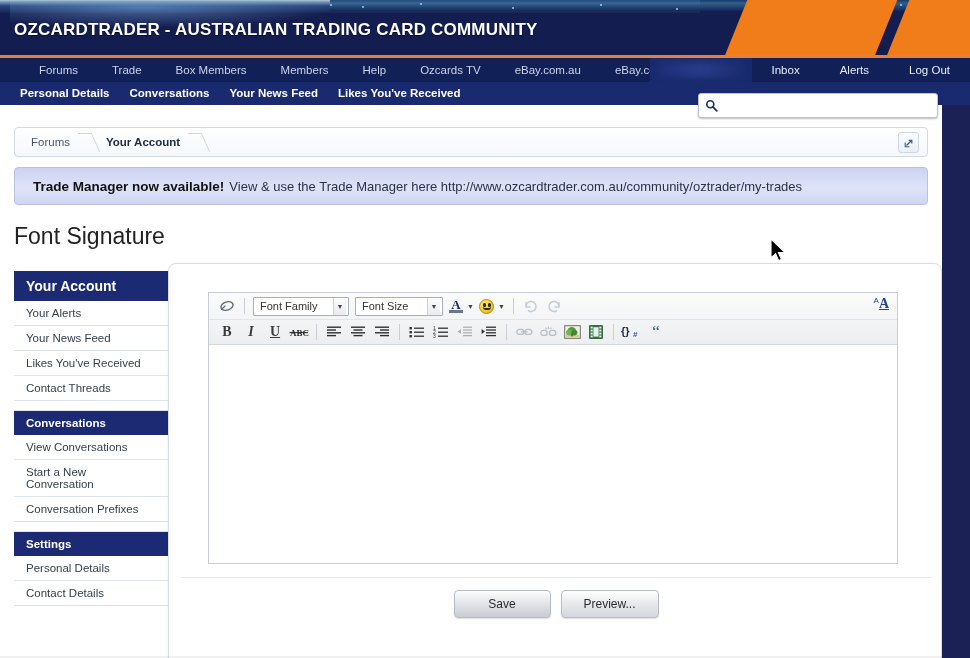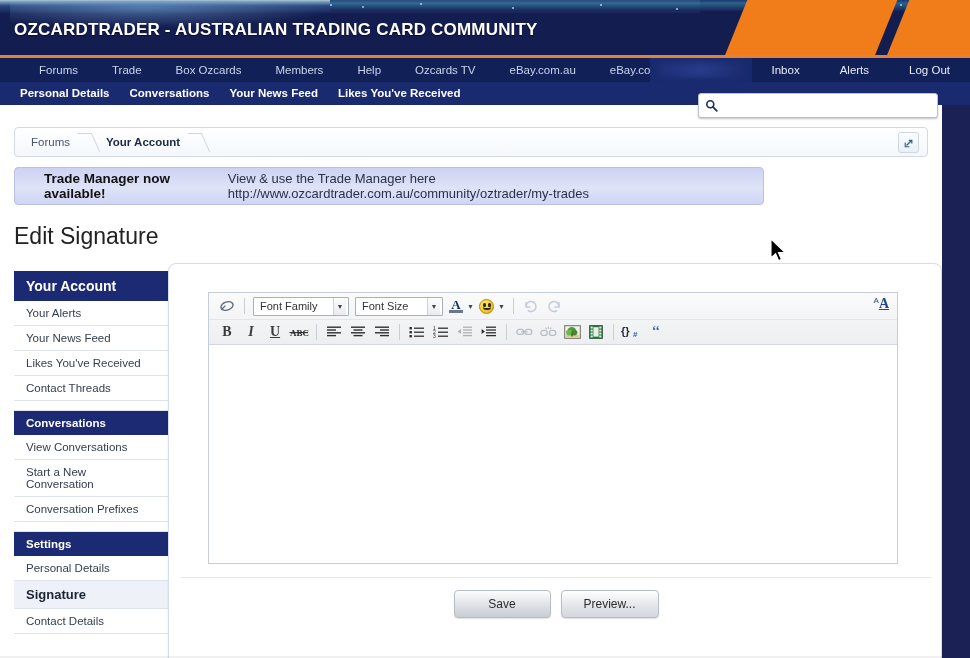--- a/index.html
+++ b/index.html
@@ -128,24 +128,24 @@
     transform:skewX(24deg);
   }
   .expandbtn{
     position:absolute; right:8px; top:4px; width:21px;height:21px;
     border:1px solid #cfd6e2; border-radius:3px;
     background:linear-gradient(180deg,#fbfdff,#eaf0f8);
     display:flex;align-items:center;justify-content:center;
   }
 
   .notice{
-    position:absolute; left:14px; top:62px; width:750px; height:38px;
+    position:absolute; left:14px; top:62px; width:914px; height:38px;
     border:1px solid #b9c0e0; border-radius:4px;
     background:linear-gradient(180deg,#ccd2f2,#dfe3f8 55%, #cfd5f3);
-    display:flex; align-items:center; padding-left:29px;
+    display:flex; align-items:center; padding-left:18px;
     font-size:13px; color:#2a3247;
   }
   .notice b{ color:#111; margin-right:5px; font-size:13.5px;}
 
   .h1{
     position:absolute; left:14px; top:118px;
     font-size:23px; color:#222; font-weight:normal;
   }
 
   
@@ -271,21 +271,21 @@
   <div class="stripe s1"></div>
   <div class="stripe s2"></div>
   <div class="title">OZCARDTRADER - AUSTRALIAN TRADING CARD COMMUNITY</div>
 </div>
 <div class="orangerule"></div>
 
 <div class="navbar">
   <div class="items">
     <a href="#">Forums</a>
     <a href="#">Trade</a>
-    <a href="#">Box Ozcards</a>
+    <a href="#">Box Members</a>
     <a href="#">Members</a>
     <a href="#">Help</a>
     <a href="#">Ozcards TV</a>
     <a href="#">eBay.com.au</a>
     <a href="#">eBay.com</a>
   </div>
   <div class="navright">
     <div class="user-tab">
       <div class="blur"></div>
 
@@ -326,39 +326,38 @@
         <path d="M2.2 5.6 L2.2 9.8 L6.4 9.8" stroke="#3e5d86" stroke-width="1.1" fill="none"></path>
       </svg>
     </div>
   </div>
 
   <div class="notice">
     <b>Trade Manager now available!</b>
     <span>View &amp; use the Trade Manager here http://www.ozcardtrader.com.au/community/oztrader/my-trades</span>
   </div>
 
-  <div class="h1">Edit Signature</div>
+  <div class="h1">Font Signature</div>
 
   <div class="sidebar">
     <div class="sb-head">Your Account</div>
     <div class="sb-item">Your Alerts</div>
     <div class="sb-item">Your News Feed</div>
     <div class="sb-item">Likes You've Received</div>
     <div class="sb-item">Contact Threads</div>
     <div class="sb-gap"></div>
 
     <div class="sb-head sub">Conversations</div>
     <div class="sb-item">View Conversations</div>
     <div class="sb-item">Start a New Conversation</div>
     <div class="sb-item">Conversation Prefixes</div>
     <div class="sb-gap"></div>
 
     <div class="sb-head sub">Settings</div>
     <div class="sb-item">Personal Details</div>
-    <div class="sb-item active">Signature</div>
     <div class="sb-item">Contact Details</div>
   </div>
 
   <div class="panel">
 
     <div class="editor">
       <div class="tbar">
 
         <div class="trow">
           <div class="ticon">

